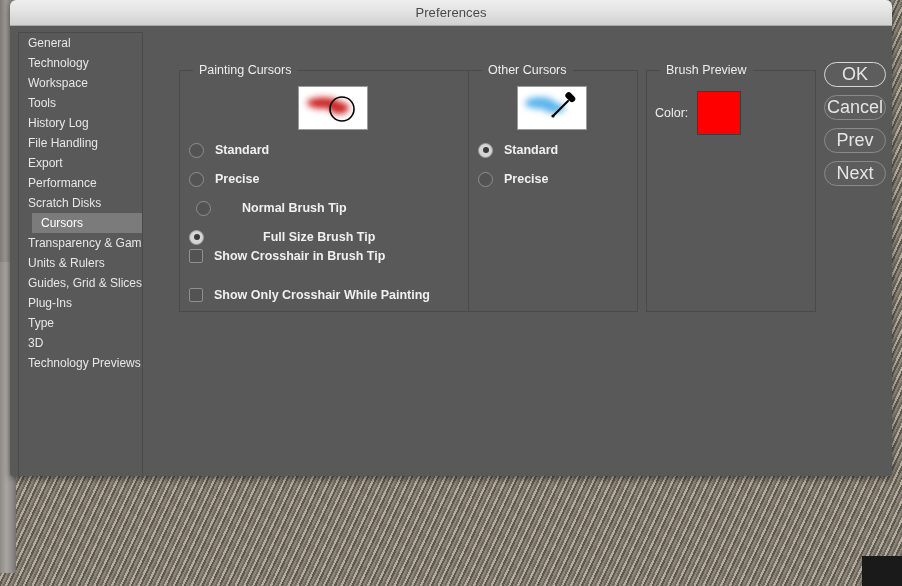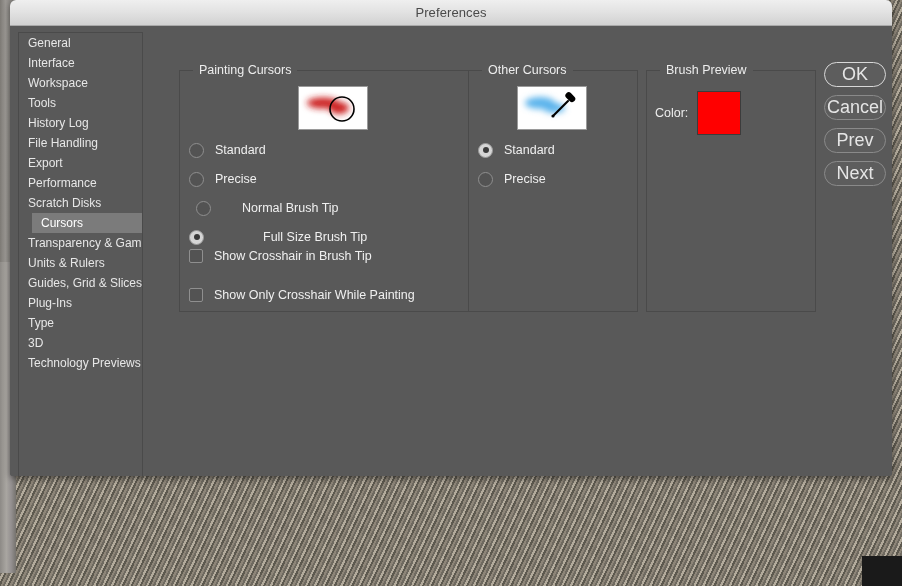--- a/index.html
+++ b/index.html
@@ -134,20 +134,21 @@
   }
   #swatch-paint { left: 118px; top: 15px; width: 70px; height: 44px; }
   #swatch-other { left: 48px;  top: 15px; width: 70px; height: 44px; }
 
   
   .opt-row {
     position: absolute;
     display: flex;
     align-items: center;
     height: 18px;
+    font-weight: bold;
   }
   .radio {
     width: 15px; height: 15px;
     border-radius: 50%;
     border: 1px solid #8f8f8f;
     background: #535353;
     box-sizing: border-box;
     flex: 0 0 auto;
     position: relative;
   }
@@ -235,21 +236,21 @@
 <div id="dialog">
 
   <div id="titlebar">
     <span id="title-text">Preferences</span>
   </div>
 
   <div id="dialog-body">
 
     <div id="sidebar">
         <div class="side-item">General</div>
-        <div class="side-item">Interface</div>
+        <div class="side-item">Technology</div>
         <div class="side-item">Workspace</div>
         <div class="side-item">Tools</div>
         <div class="side-item">History Log</div>
         <div class="side-item">File Handling</div>
         <div class="side-item">Export</div>
         <div class="side-item">Performance</div>
         <div class="side-item">Scratch Disks</div>
         <div class="side-item selected">Cursors</div>
         <div class="side-item">Transparency &amp; Gamut</div>
         <div class="side-item">Units &amp; Rulers</div>

